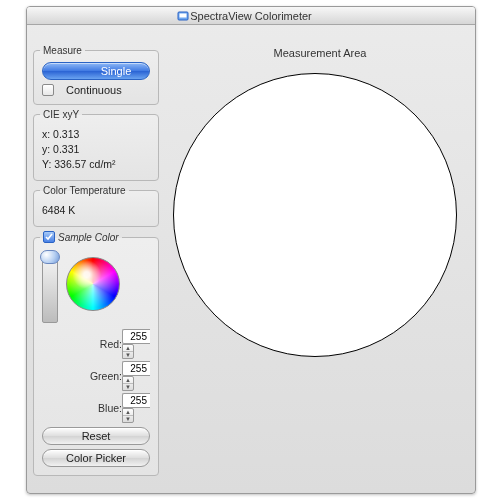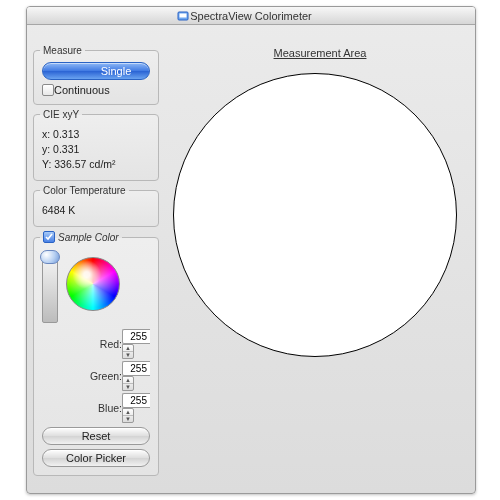--- a/index.html
+++ b/index.html
@@ -40,21 +40,20 @@
   .right {
     flex: 1;
     position: relative;
     padding: 4px;
   }
   .right-label {
     text-align: center;
     font-size: 11px;
     color:#333;
     margin-top: 2px;
-    text-decoration: underline;
   }
   .circle {
     position: absolute;
     left: 8px; top: 32px;
     width: 284px; height: 284px;
     background: #fff;
     border: 1px solid #000;
     border-radius: 50%;
   }
 
@@ -79,21 +78,21 @@
     border: 1px solid #2a63c4;
     background: linear-gradient(#8fb9f6,#3f79e2 50%,#2a63d4 51%,#6aa3f0);
     color: #fff;
     font-size: 11px;
     text-align:center;
     line-height:16px;
     margin-bottom: 4px;
     box-shadow: inset 0 1px 0 rgba(255,255,255,.5);
     padding-left: 40px;
   }
-  .chk-row { display:flex; align-items:center; gap:0; font-size:11px; }
+  .chk-row { display:flex; align-items:center; gap:12px; font-size:11px; }
   .chk {
     width:12px;height:12px;border:1px solid #8a8a8a;border-radius:2px;
     background:linear-gradient(#fff,#e8e8e8);
     display:inline-flex;align-items:center;justify-content:center;
   }
   .chk.checked {
     border-color:#2a63c4;
     background: linear-gradient(#a6c9f7,#4a82e6);
   }
   .chk.checked svg { display:block; }

